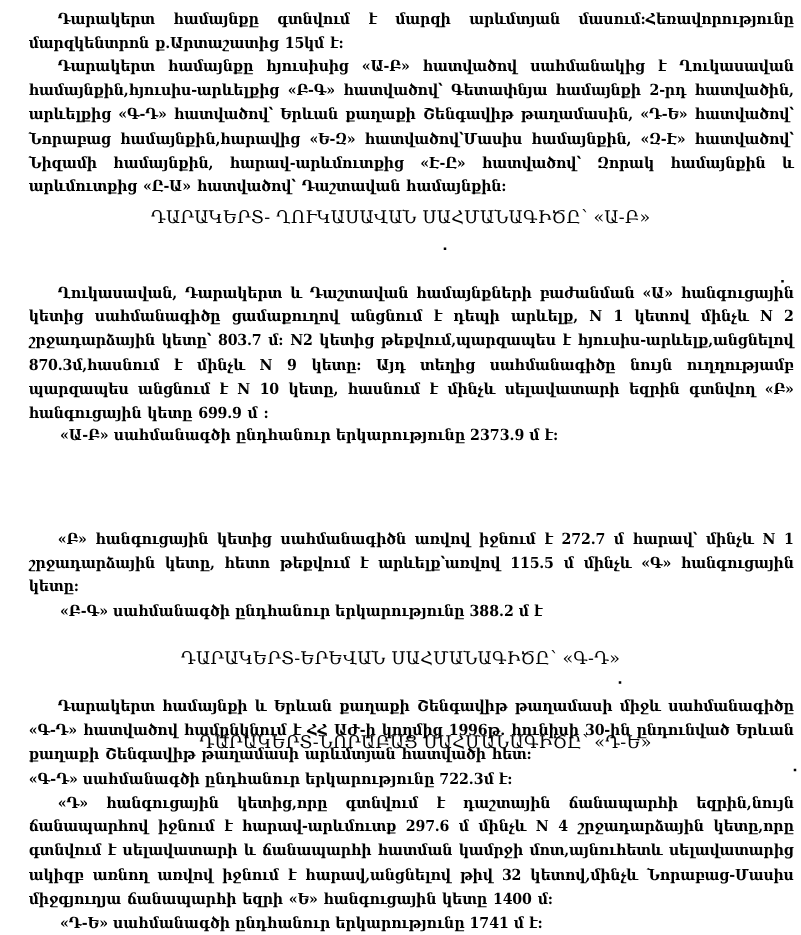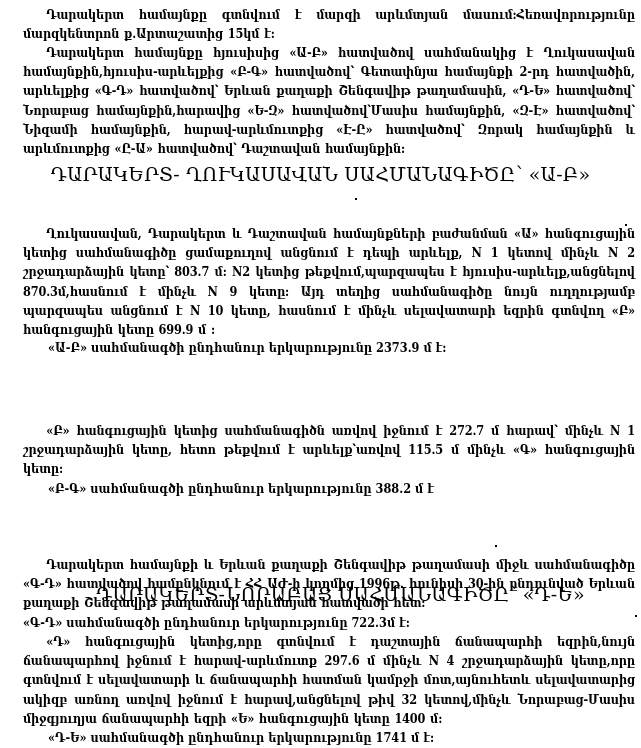--- a/index.html
+++ b/index.html
@@ -45,21 +45,21 @@
       font-weight: bold;
       white-space: nowrap;
       transform: scaleX(0.93);
       transform-origin: left top;
     }
     .heading {
       position: absolute;
       left: 0;
       width: 641px;
       text-align: center;
-      font-size: 19px;
+      font-size: 14px;
       line-height: 20px;
       letter-spacing: 0.2px;
       font-weight: normal;
       white-space: nowrap;
     }
     .speck {
       position: absolute;
       width: 2px;
       height: 2px;
       background: #000;
@@ -78,20 +78,21 @@
 
   <div class="para indent" style="top:225px;">Ղուկասավան, Դարակերտ և Դաշտավան համայնքների բաժանման «Ա» հանգուցային կետից սահմանագիծը ցամաքուղով անցնում է դեպի արևելք, N 1 կետով մինչև N 2 շրջադարձային կետը՝ 803.7 մ: N2 կետից թեքվում,պարզապես է հյուսիս-արևելք,անցնելով 870.3մ,հասնում է մինչև N 9 կետը: Այդ տեղից սահմանագիծը նույն ուղղությամբ պարզապես անցնում է N 10 կետը, հասնում է մինչև սելավատարի եզրին գտնվող «Բ» հանգուցային կետը 699.9 մ :</div>
 
   <div class="line" style="top:339px;">«Ա-Բ» սահմանագծի ընդհանուր երկարությունը 2373.9 մ է:</div>
 
 
   <div class="para indent" style="top:422px;">«Բ» հանգուցային կետից սահմանագիծն առվով իջնում է 272.7 մ հարավ՝ մինչև N 1 շրջադարձային կետը, հետո թեքվում է արևելք՝առվով 115.5 մ մինչև «Գ» հանգուցային կետը:</div>
 
   <div class="line" style="top:480px;">«Բ-Գ» սահմանագծի ընդհանուր երկարությունը 388.2 մ է</div>
 
+  <div class="heading" style="top:517px;">ԴԱՐԱԿԵՐՏ-ԵՐԵՎԱՆ ՍԱՀՄԱՆԱԳԻԾԸ՝ «Գ-Դ»</div>
 
   <div class="para indent" style="top:556px;">Դարակերտ համայնքի և Երևան քաղաքի Շենգավիթ թաղամասի միջև սահմանագիծը «Գ-Դ» հատվածով համընկնում է ՀՀ ԱԺ-ի կողմից 1996թ. հունիսի 30-ին ընդունված Երևան քաղաքի Շենգավիթ թաղամասի արևմտյան հատվածի հետ:</div>
 
   <div class="line" style="top:614px; left:23px;">«Գ-Դ» սահմանագծի ընդհանուր երկարությունը 722.3մ է:</div>
 
   <div class="heading" style="top:584px;padding-left:20px;">ԴԱՐԱԿԵՐՏ-ՆՈՐԱԲԱՑ ՍԱՀՄԱՆԱԳԻԾԸ՝ «Դ-Ե»</div>
 
   <div class="para indent" style="top:633px;">«Դ» հանգուցային կետից,որը գտնվում է դաշտային ճանապարհի եզրին,նույն ճանապարհով իջնում է հարավ-արևմուտք 297.6 մ մինչև N 4 շրջադարձային կետը,որը գտնվում է սելավատարի և ճանապարհի հատման կամրջի մոտ,այնուհետև սելավատարից ակիզբ առնող առվով իջնում է հարավ,անցնելով թիվ 32 կետով,մինչև Նորաբաց-Մասիս միջգյուղյա ճանապարհի եզրի «Ե» հանգուցային կետը 1400 մ:</div>
 
   <div class="line" style="top:729px;">«Դ-Ե» սահմանագծի ընդհանուր երկարությունը 1741 մ է:</div>

